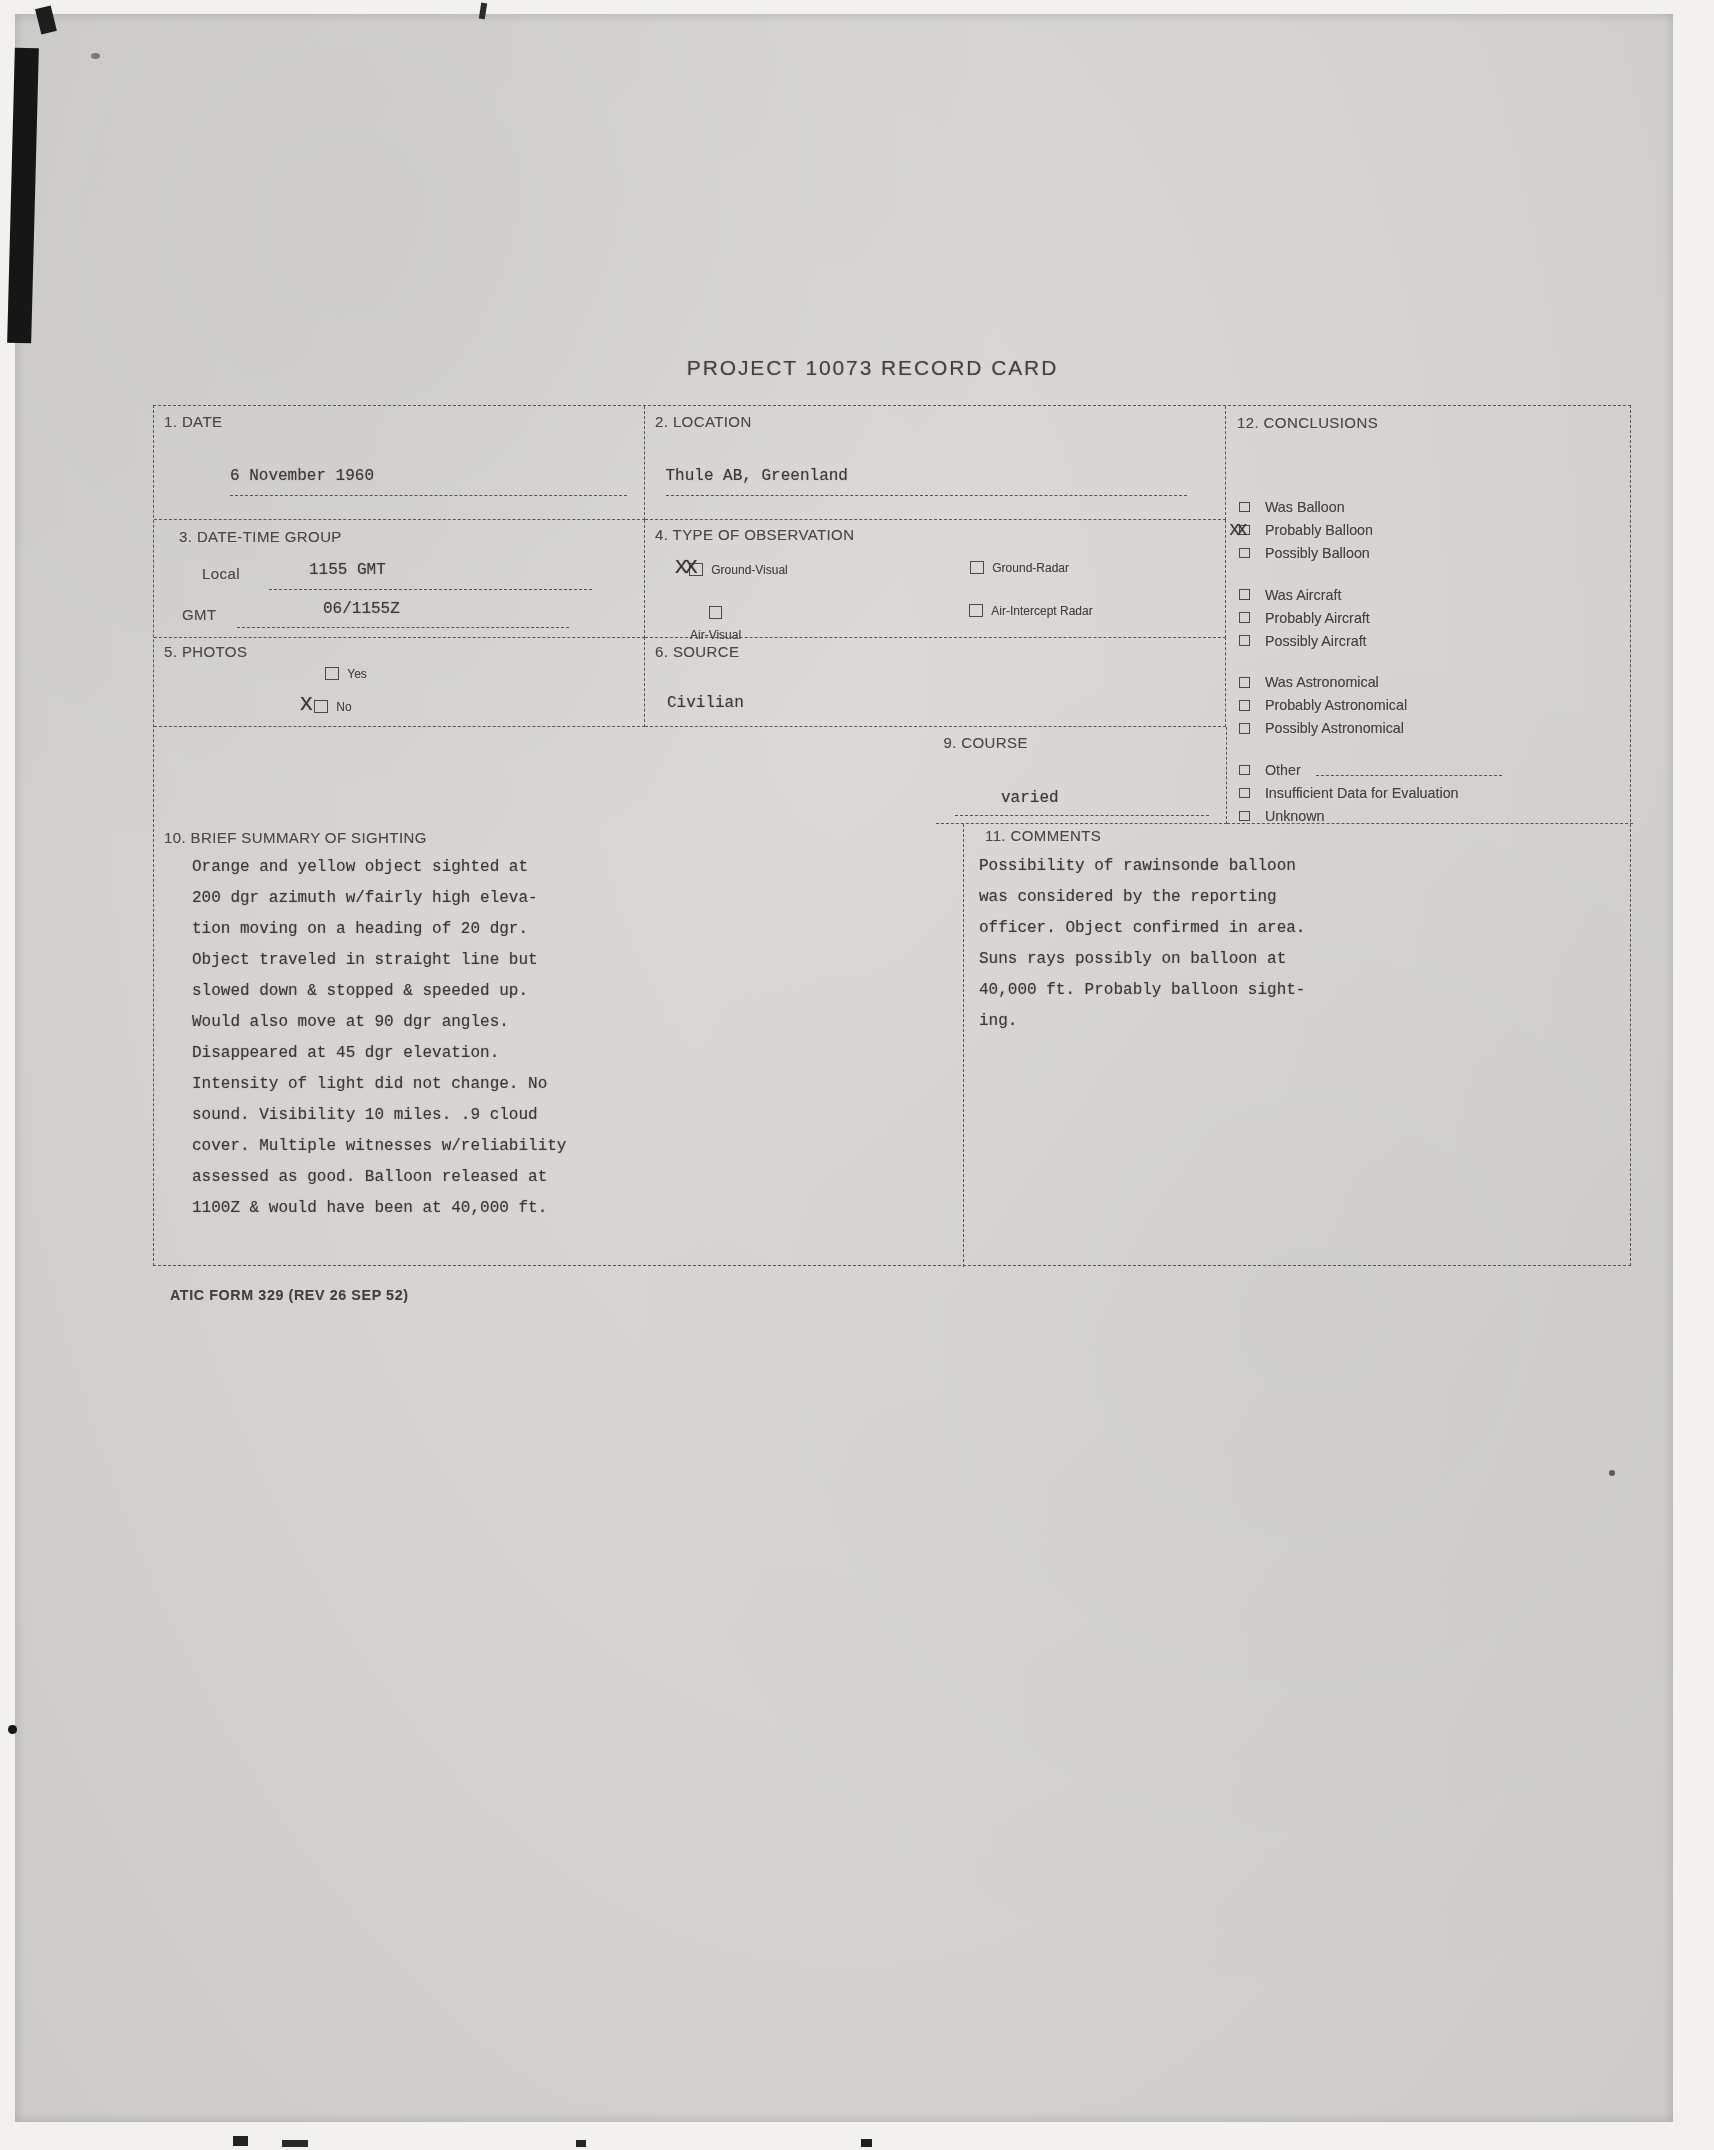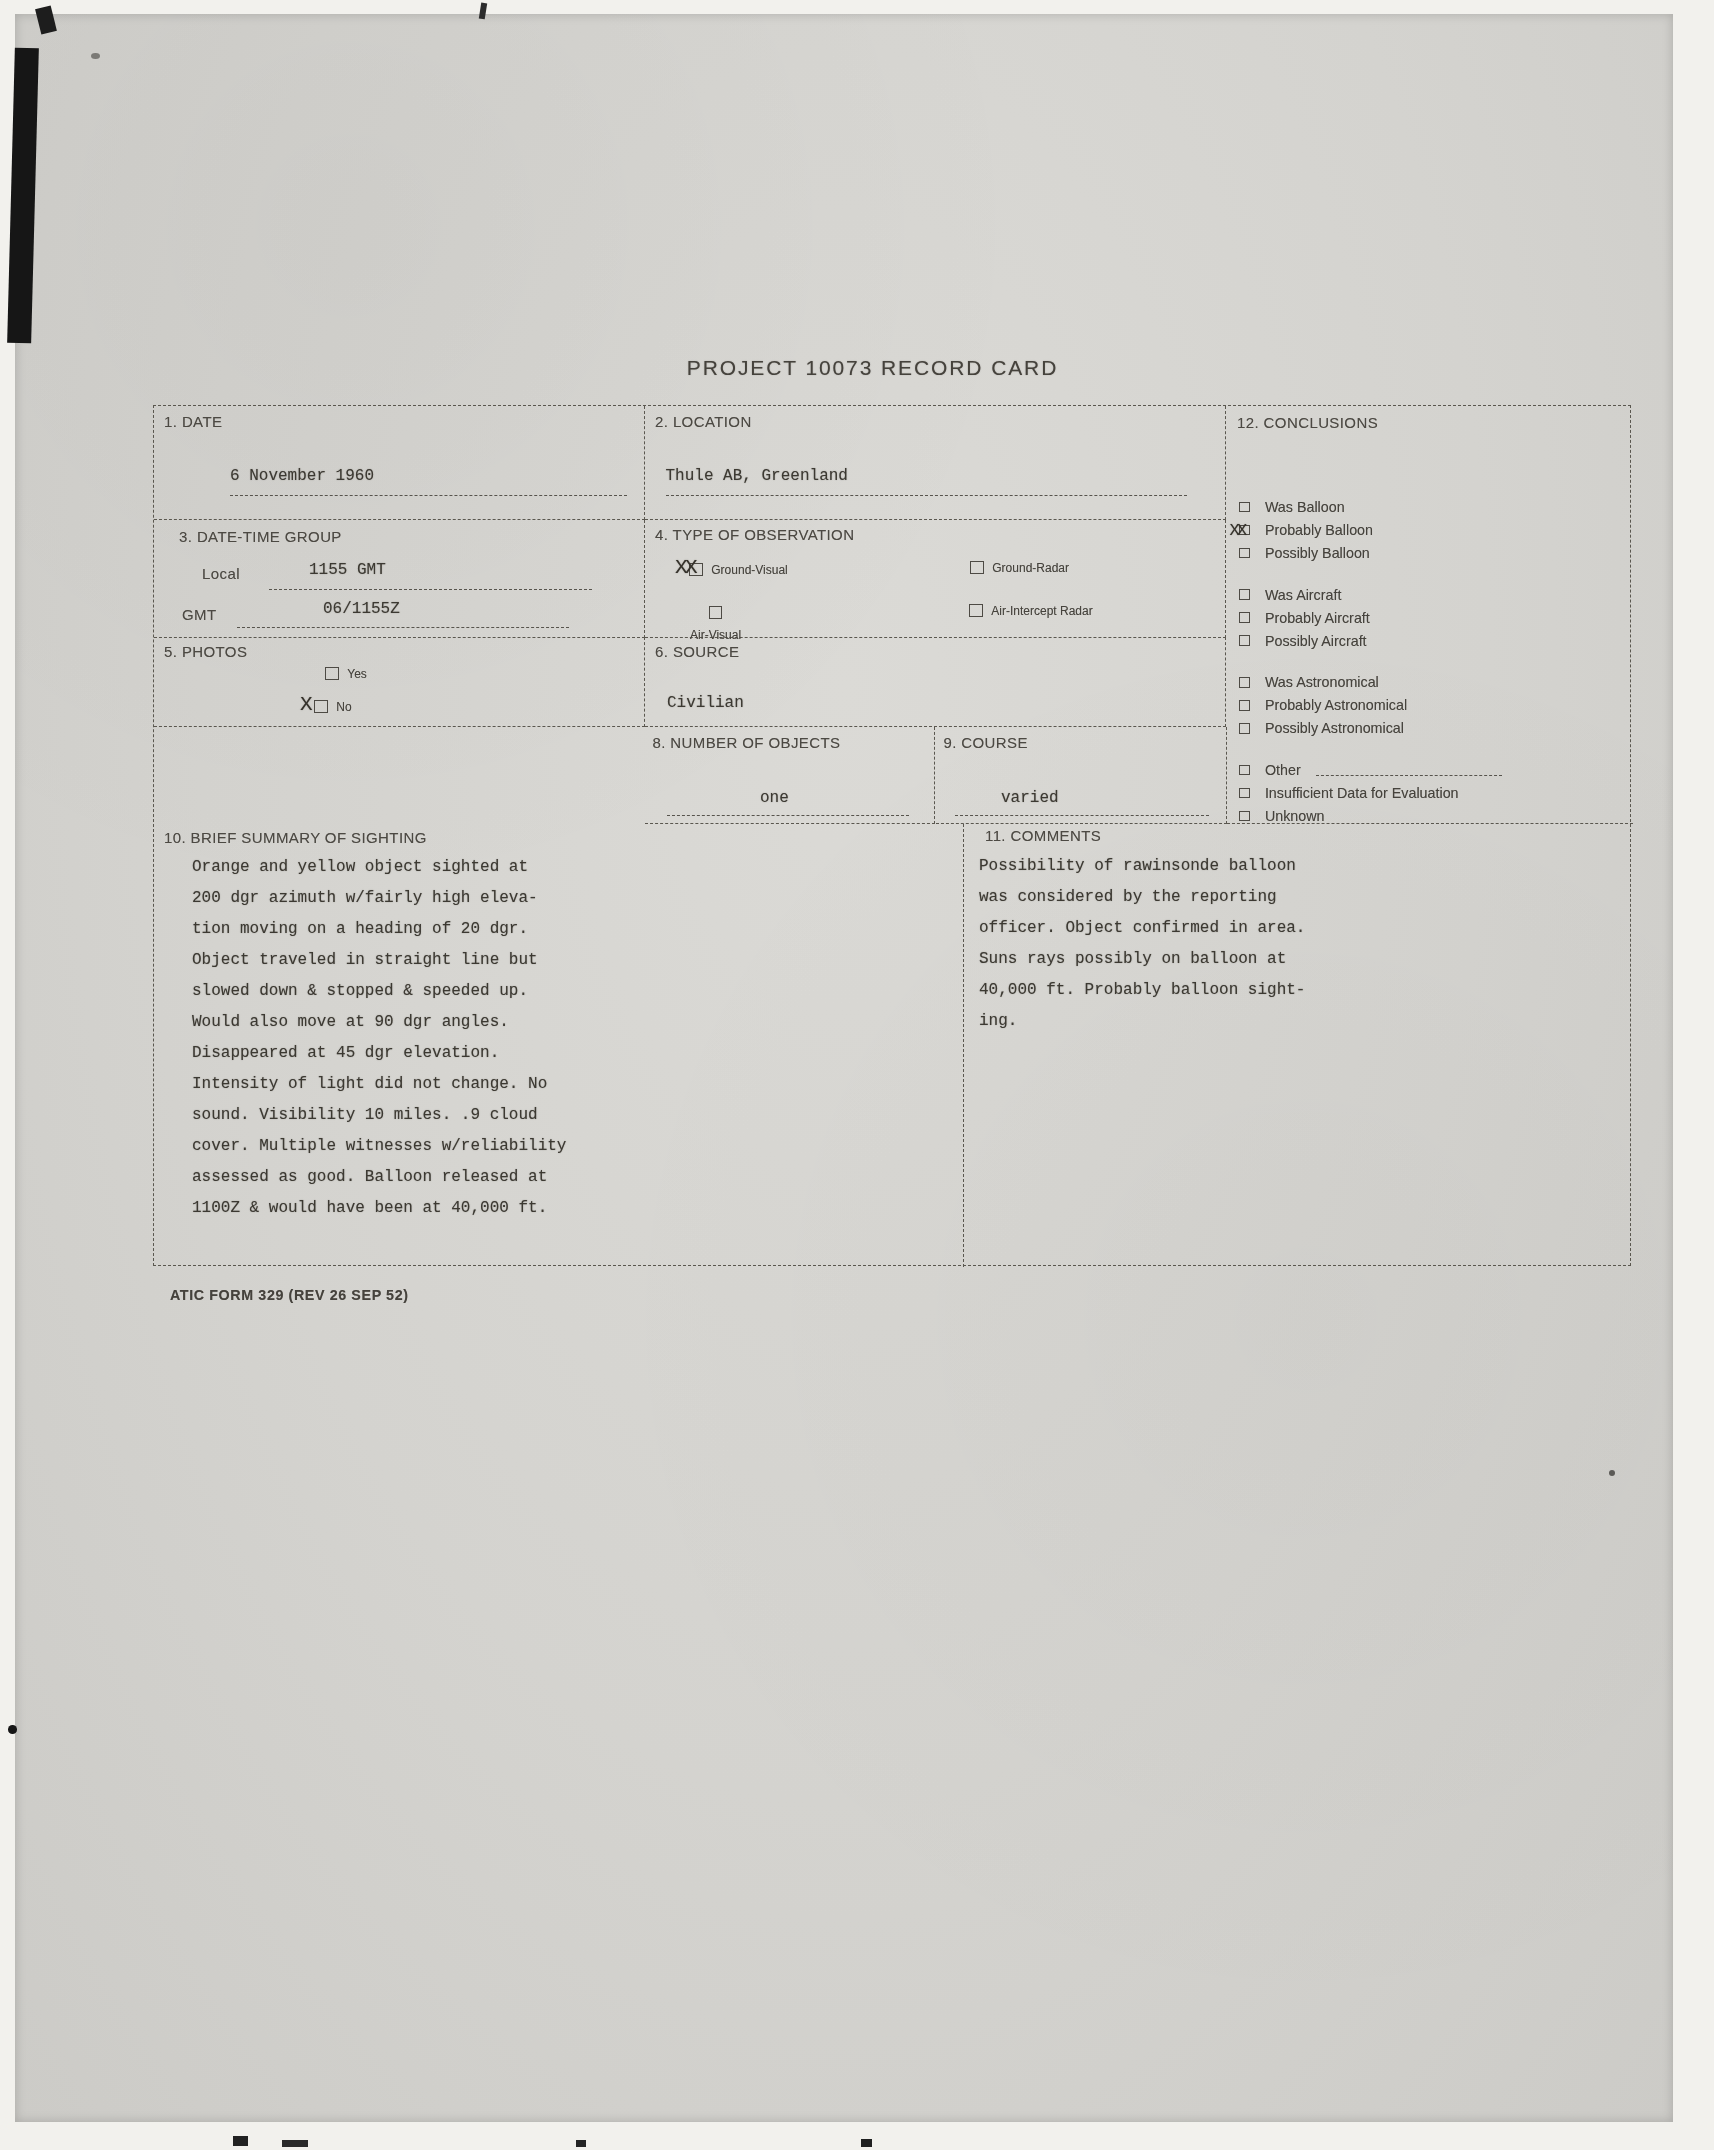--- a/index.html
+++ b/index.html
@@ -227,25 +227,20 @@
           <span class="opt">No</span>
         </div>
       </div>
 
       <div class="cell br bb" style="left:491px;top:231px;width:581px;height:90px;">
         <span class="lbl" style="left:10px;top:6.2px;">6. SOURCE</span>
         <span class="typed" style="left:22px;top:51px;">Civilian</span>
       </div>
 
 
-      <div class="cell br bb" style="left:491px;top:321px;width:290px;height:97px;">
-        <span class="lbl" style="left:7.4px;top:7.4px;">8. NUMBER OF OBJECTS</span>
-        <span class="typed" style="left:115px;top:56px;">one</span>
-        <div class="dash-line" style="left:22px;top:88px;width:242px;"></div>
-      </div>
 
       <div class="cell br bb" style="left:782px;top:321px;width:291px;height:97px;">
         <span class="lbl" style="left:7.4px;top:7.4px;">9. COURSE</span>
         <span class="typed" style="left:65px;top:56px;">varied</span>
         <div class="dash-line" style="left:18.6px;top:88px;width:254px;"></div>
       </div>
 
       <div class="cell br" style="left:0;top:418px;width:810px;height:443px;">
         <span class="lbl" style="left:10px;top:5px;">10. BRIEF SUMMARY OF SIGHTING</span>
         <span class="typed" style="left:38px;top:28.5px;">Orange and yellow object sighted at

